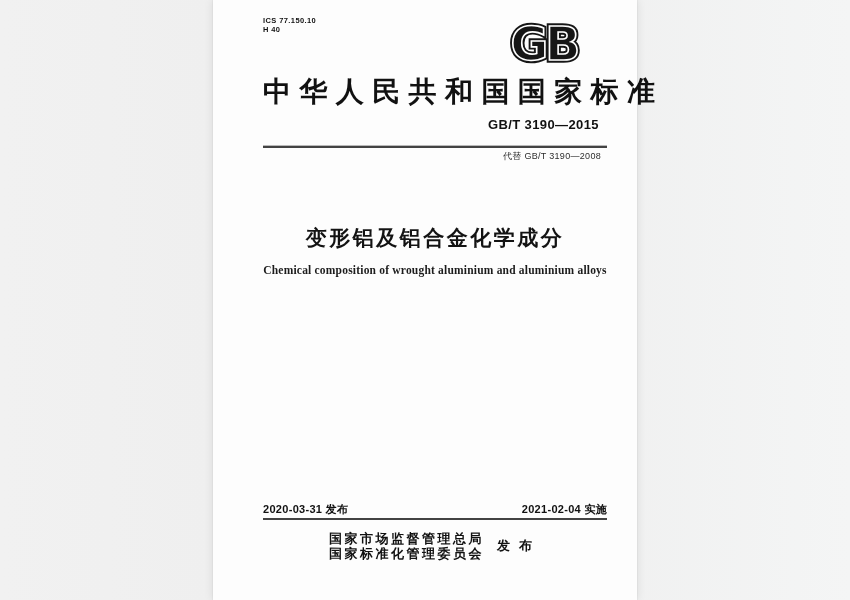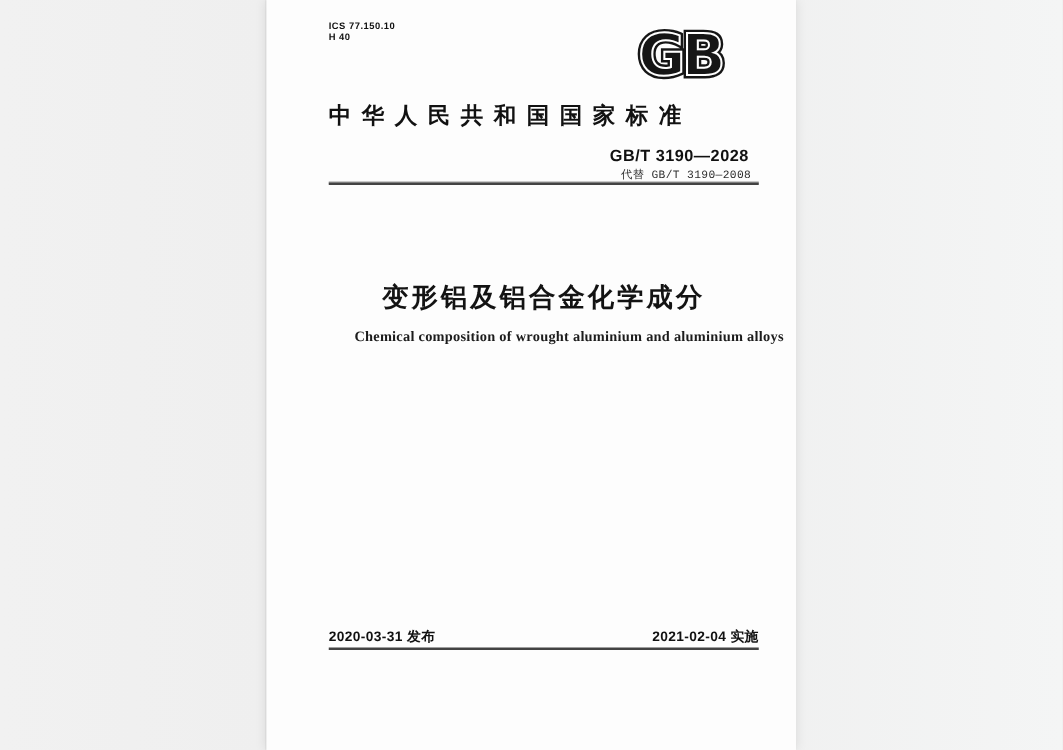--- a/index.html
+++ b/index.html
@@ -44,40 +44,40 @@
     width: 84px;
     height: 47px;
   }
   .std-header {
     position: absolute;
     left: 50px;
     top: 77px;
     width: 354px;
     font-family: "Liberation Serif", serif;
     font-weight: bold;
-    font-size: 18px;
+    font-size: 28px;
     line-height: 30px;
     letter-spacing: 8.4px;
     white-space: nowrap;
     color: #111;
   }
   .std-number {
     position: absolute;
     right: 38px;
     top: 117px;
     font-weight: bold;
     font-size: 13px;
     letter-spacing: 0.4px;
     color: #111;
   }
   .replaces {
     position: absolute;
     right: 36px;
-    top: 133px;
-    font-family: Liberation Mono, monospace;
+    top: 150px;
+    font-family: Liberation Sans, sans-serif;
     font-size: 9px;
     letter-spacing: 0.3px;
     color: #2e2e2e;
   }
   .rule-top {
     position: absolute;
     left: 50px;
     right: 30px;
     top: 146px;
     height: 2px;
@@ -93,21 +93,21 @@
     font-weight: bold;
     font-size: 21px;
     letter-spacing: 2.5px;
     color: #131313;
   }
   .title-en {
     position: absolute;
     left: 30px;
     right: 10px;
     top: 264px;
-    text-align: right;
+    text-align: center;
     font-family: "Liberation Serif", serif;
     font-weight: bold;
     font-size: 11.5px;
     letter-spacing: 0.2px;
     color: #1c1c1c;
   }
   .dates-row {
     position: absolute;
     left: 50px;
     right: 30px;
@@ -168,30 +168,37 @@
       <div>H 40</div>
     </div>
 
     <svg class="gb-logo" viewBox="0 0 84 47" aria-hidden="true">
       <text x="42" y="41" text-anchor="middle" font-family="DejaVu Sans, sans-serif" font-weight="bold" font-size="46" letter-spacing="-3" fill="#161616" stroke="#161616" stroke-width="5.5">GB</text>
       <text x="42" y="41" text-anchor="middle" font-family="DejaVu Sans, sans-serif" font-weight="bold" font-size="46" letter-spacing="-3" fill="#161616" stroke="#ffffff" stroke-width="1.6">GB</text>
     </svg>
 
     <div class="std-header">中华人民共和国国家标准</div>
 
-    <div class="std-number">GB/T 3190—2028</div>
+    <div class="std-number">GB/T 3190—2015</div>
     <div class="replaces">代替 GB/T 3190—2008</div>
 
     <div class="rule-top"></div>
 
     <div class="title-cn">变形铝及铝合金化学成分</div>
     <div class="title-en">Chemical composition of wrought aluminium and aluminium alloys</div>
 
     <div class="dates-row">
       <span>2020-03-31 发布</span>
       <span>2021-02-04 实施</span>
     </div>
 
     <div class="rule-bottom"></div>
 
+    <div class="issuer-block">
+      <div class="issuer-lines">
+        <div>国家市场监督管理总局</div>
+        <div>国家标准化管理委员会</div>
+      </div>
+      <div class="publish-label">发布</div>
+    </div>
 
   </div>
 </div>
 
 </body></html>

